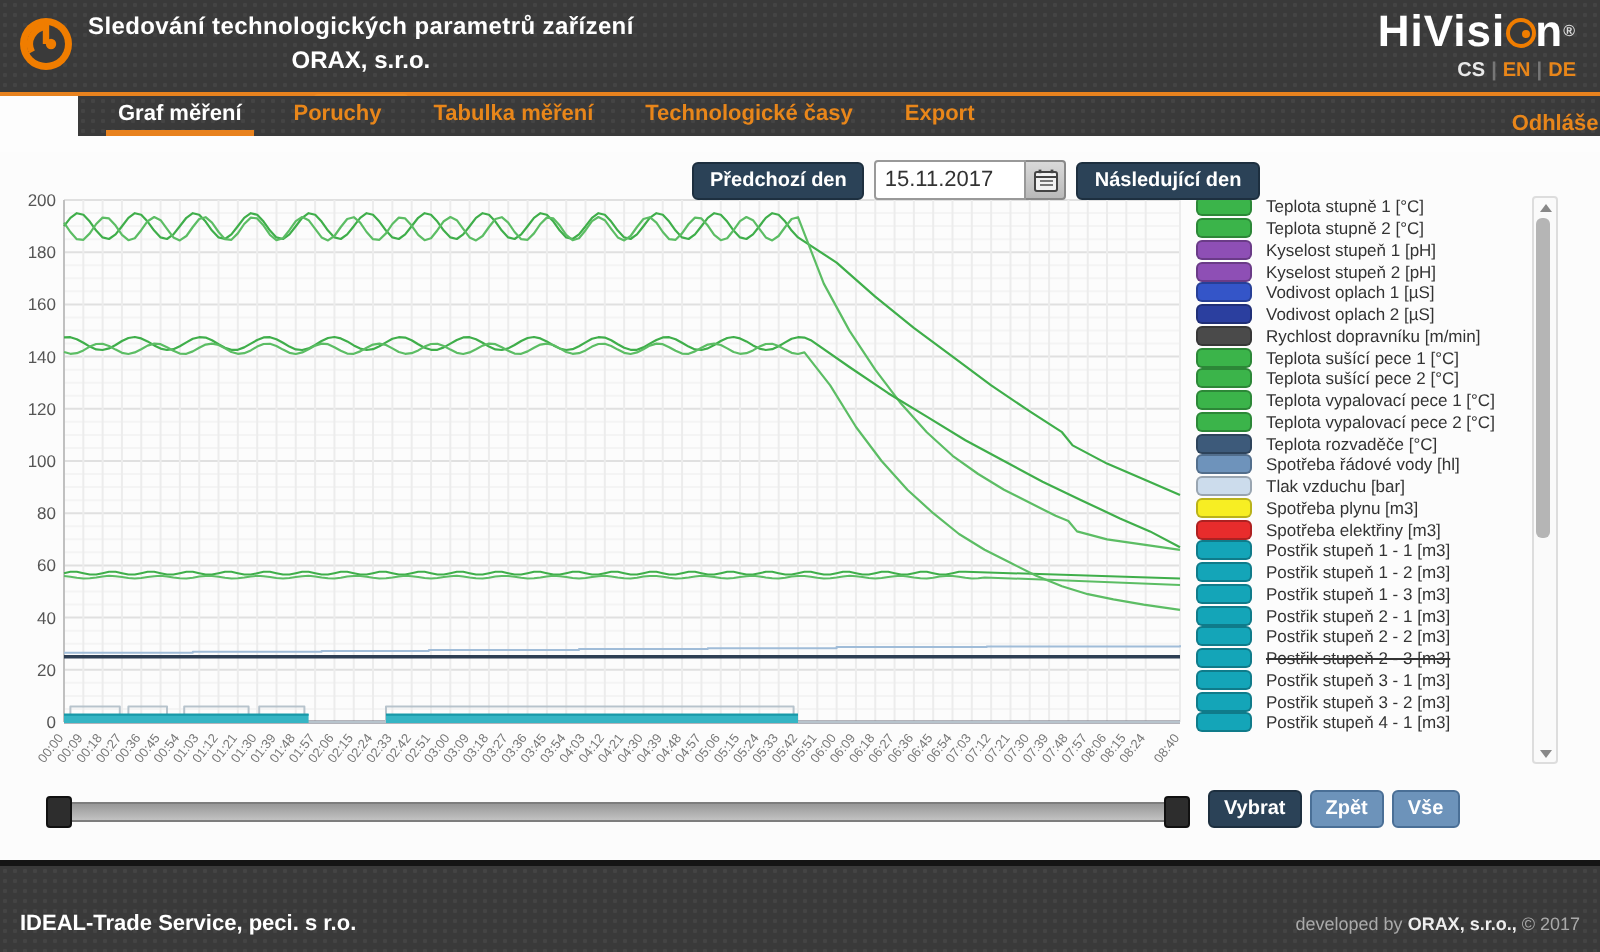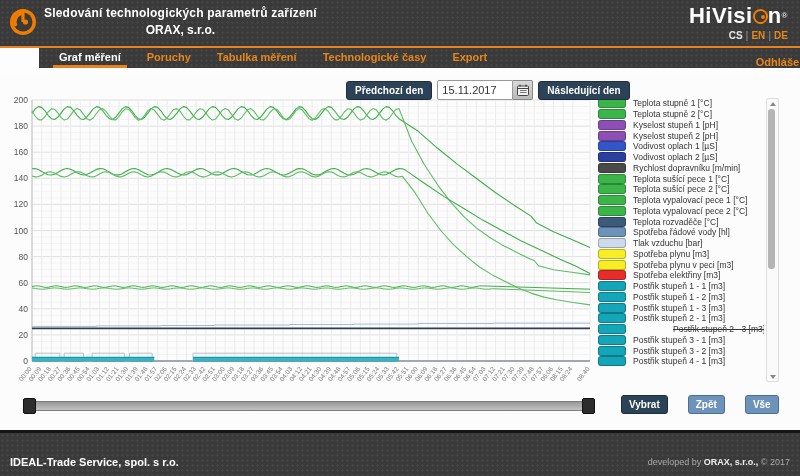--- a/index.html
+++ b/index.html
@@ -43,35 +43,35 @@
   .date-input{width:66px;height:16px;border:1px solid #999;border-radius:2px 0 0 2px;font-size:11px;
               padding:1px 4px;font-family:inherit;color:#333;}
   .cal-btn{width:20px;height:20px;border:1px solid #888;border-left:none;border-radius:0 2px 2px 0;
            background:linear-gradient(#d9d9d9,#b9b9b9);display:flex;align-items:center;justify-content:center;cursor:pointer;padding:0;}
   .chart-svg{position:absolute;left:0;top:0;}
   
   .legend{position:absolute;left:598px;top:22px;width:166px;height:280px;overflow:hidden;}
   .legend-row{display:flex;align-items:center;height:10.75px;cursor:pointer;}
   .swatch{width:26px;height:8px;border-radius:3px;border:1px solid rgba(0,0,0,0.25);margin-right:7px;flex:0 0 auto;}
   .legend-label{font-size:8.5px;color:#333;white-space:nowrap;text-align:right;}
-  .legend-label.struck{text-decoration:line-through;margin-left:40px;}
+  .legend-label.struck{text-decoration:line-through;}
   .legend-scrollbar{position:absolute;left:766px;top:22px;width:11px;height:282px;background:#fafafa;
                     border:1px solid #ddd;border-radius:2px;}
   .sb-up,.sb-down{position:absolute;left:0;width:100%;height:9px;display:flex;align-items:center;justify-content:center;cursor:pointer;}
   .sb-up{top:0;} .sb-down{bottom:0;}
   .tri-up{width:0;height:0;border-left:3px solid transparent;border-right:3px solid transparent;border-bottom:4px solid #888;}
   .tri-down{width:0;height:0;border-left:3px solid transparent;border-right:3px solid transparent;border-top:4px solid #888;}
   .sb-thumb{position:absolute;left:1px;top:10px;width:7px;height:160px;background:#b5b5b5;border-radius:3px;cursor:pointer;}
   
   .range-slider{position:absolute;left:25px;top:322px;width:568px;height:14px;}
   .slider-track{position:absolute;left:0;top:3px;width:100%;height:8px;border:1px solid #7d7d7d;border-radius:4px;
                 background:linear-gradient(#989898,#c2c2c2);}
   .slider-handle{position:absolute;top:0;width:11px;height:14px;background:#2d2d2d;border:1px solid #111;border-radius:2px;cursor:ew-resize;}
   .slider-handle.left{left:-2px;} .slider-handle.right{right:-2px;}
-  .zoom-buttons{position:absolute;left:621px;top:319px;display:flex;gap:20px;}
+  .zoom-buttons{position:absolute;left:604px;top:319px;display:flex;gap:4px;}
   .lite-btn{background:#6d93ba;color:#fff;border:1px solid #4a6f96;border-radius:3px;
             font-size:10px;font-weight:bold;padding:3px 7px;cursor:pointer;font-family:inherit;}
   .zoom-buttons .navy-btn{padding:3px 7px;}
   
   .footer{position:absolute;left:0;top:430px;width:800px;height:46px;background:#3a3a3a;
           background-image:radial-gradient(rgba(255,255,255,0.05) 1px, transparent 1.2px);background-size:5px 5px;
           border-top:3px solid #151515;box-sizing:border-box;}
   .footer-company{position:absolute;left:10px;bottom:8px;color:#fff;font-size:11px;font-weight:bold;}
   .footer-right{position:absolute;right:10px;bottom:9px;font-size:9px;color:#aaa;}
   .footer-right b{color:#eee;}
@@ -383,42 +383,42 @@
         </div>
         <div class="legend-row">
           <span class="swatch" style="background: rgb(204, 220, 236);"></span>
           <span class="legend-label">Tlak vzduchu [bar]</span>
         </div>
         <div class="legend-row">
           <span class="swatch" style="background: rgb(247, 238, 35);"></span>
           <span class="legend-label">Spotřeba plynu [m3]</span>
         </div>
         <div class="legend-row">
-          <span class="swatch" style="background: rgb(247, 238, 35);"></span>
-          <span class="legend-label">Spotřeba plynu v peci [m3]</span>
-        </div>
-        <div class="legend-row">
           <span class="swatch" style="background: rgb(232, 44, 44);"></span>
           <span class="legend-label">Spotřeba elektřiny [m3]</span>
         </div>
         <div class="legend-row">
           <span class="swatch" style="background: rgb(20, 165, 184);"></span>
           <span class="legend-label">Postřik stupeň 1 - 1 [m3]</span>
         </div>
         <div class="legend-row">
           <span class="swatch" style="background: rgb(20, 165, 184);"></span>
           <span class="legend-label">Postřik stupeň 1 - 2 [m3]</span>
         </div>
         <div class="legend-row">
           <span class="swatch" style="background: rgb(20, 165, 184);"></span>
           <span class="legend-label">Postřik stupeň 1 - 3 [m3]</span>
         </div>
         <div class="legend-row">
           <span class="swatch" style="background: rgb(20, 165, 184);"></span>
           <span class="legend-label">Postřik stupeň 2 - 1 [m3]</span>
+        </div>
+        <div class="legend-row">
+          <span class="swatch" style="background: rgb(20, 165, 184);"></span>
+          <span class="legend-label">Postřik stupeň 2 - 2 [m3]</span>
         </div>
         <div class="legend-row">
           <span class="swatch" style="background: rgb(20, 165, 184);"></span>
           <span class="legend-label struck">Postřik stupeň 2 - 3 [m3]</span>
         </div>
         <div class="legend-row">
           <span class="swatch" style="background: rgb(20, 165, 184);"></span>
           <span class="legend-label">Postřik stupeň 3 - 1 [m3]</span>
         </div>
         <div class="legend-row">
@@ -448,18 +448,18 @@
     </div>
 
     <div class="zoom-buttons">
       <button class="navy-btn">Vybrat</button>
       <button class="lite-btn">Zpět</button>
       <button class="lite-btn">Vše</button>
     </div>
   </div>
 
   <div class="footer">
-    <div class="footer-company">IDEAL-Trade Service, spol. s r.o.</div>
+    <div class="footer-company">IDEAL-Trade Service, peci. s r.o.</div>
     <div class="footer-right">
       <span>developed by</span> <b>ORAX, s.r.o.,</b> <span>© 2017</span>
     </div>
   </div>
 </div>
 
 </body></html>

